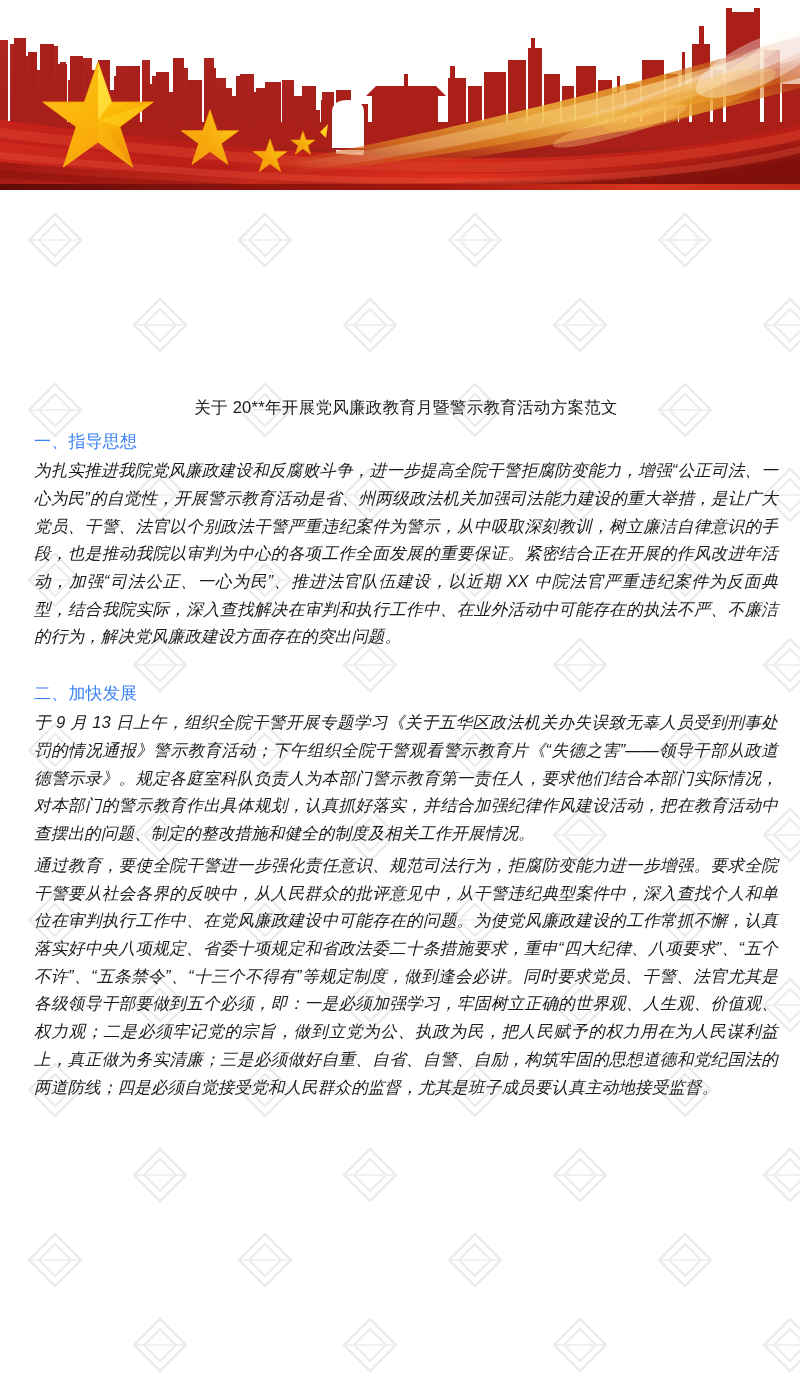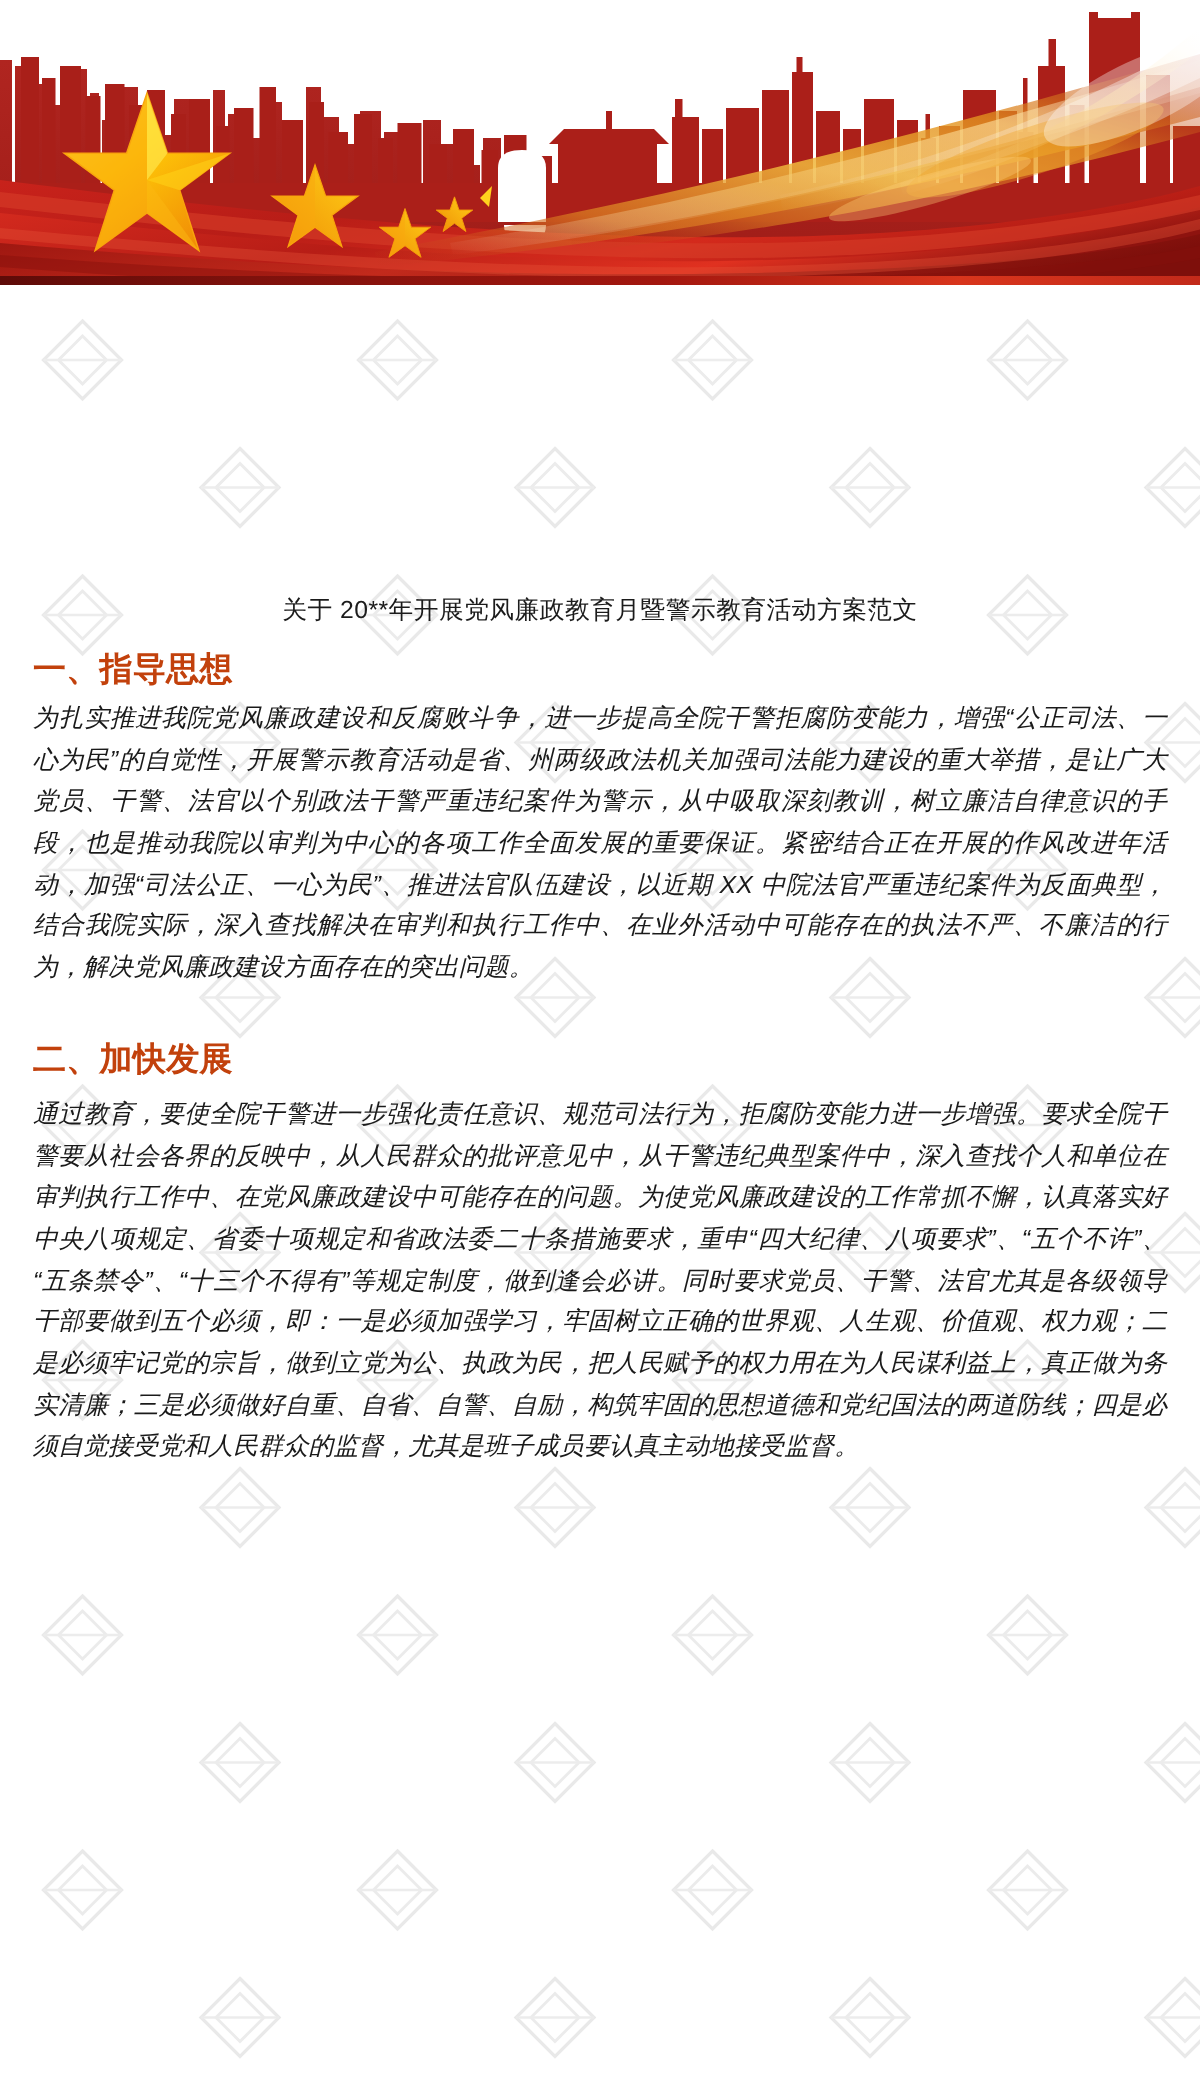--- a/index.html
+++ b/index.html
@@ -52,37 +52,37 @@
     width: 800px;
     height: 1199px;
     pointer-events: none;
     opacity: 0.55;
     z-index: 0;
   }
 
   #content {
     position: relative;
     z-index: 2;
-    padding: 205px 22px 0 22px;
+    padding: 205px 22px 0 34px;
   }
 
   .doc-title {
     text-align: center;
     font-size: 16.5px;
     color: #1b1b1b;
     letter-spacing: 0.3px;
     margin: 0 0 9px 0;
     line-height: 1.5;
     font-weight: 400;
   }
 
   .section-heading {
-    font-size: 22px;
-    font-weight: bold;
-    color: #c2410c;
+    font-size: 17px;
+    font-weight: normal;
+    color: #3b82f6;
     margin: 0 0 2px 0;
     line-height: 1.55;
     letter-spacing: 0.2px;
   }
 
   .para {
     font-size: 16.6px;
     color: #1a1a1a;
     line-height: 1.67;
     margin: 0 0 0 0;
@@ -356,20 +356,21 @@
     <div id="content">
 
       <h1 class="doc-title">关于 20**年开展党风廉政教育月暨警示教育活动方案范文</h1>
 
       <h2 class="section-heading">一、指导思想</h2>
       <p class="para">为扎实推进我院党风廉政建设和反腐败斗争，进一步提高全院干警拒腐防变能力，增强“公正司法、一心为民”的自觉性，开展警示教育活动是省、州两级政法机关加强司法能力建设的重大举措，是让广大党员、干警、法官以个别政法干警严重违纪案件为警示，从中吸取深刻教训，树立廉洁自律意识的手段，也是推动我院以审判为中心的各项工作全面发展的重要保证。紧密结合正在开展的作风改进年活动，加强“司法公正、一心为民”、推进法官队伍建设，以近期 XX 中院法官严重违纪案件为反面典型，结合我院实际，深入查找解决在审判和执行工作中、在业外活动中可能存在的执法不严、不廉洁的行为，解决党风廉政建设方面存在的突出问题。</p>
 
       <div class="gap-lg"></div>
 
       <h2 class="section-heading">二、加快发展</h2>
+      <p class="para">于 9 月 13 日上午，组织全院干警开展专题学习《关于五华区政法机关办失误致无辜人员受到刑事处罚的情况通报》警示教育活动；下午组织全院干警观看警示教育片《“失德之害”——领导干部从政道德警示录》。规定各庭室科队负责人为本部门警示教育第一责任人，要求他们结合本部门实际情况，对本部门的警示教育作出具体规划，认真抓好落实，并结合加强纪律作风建设活动，把在教育活动中查摆出的问题、制定的整改措施和健全的制度及相关工作开展情况。</p>
 
       <div class="gap-sm"></div>
 
       <p class="para">通过教育，要使全院干警进一步强化责任意识、规范司法行为，拒腐防变能力进一步增强。要求全院干警要从社会各界的反映中，从人民群众的批评意见中，从干警违纪典型案件中，深入查找个人和单位在审判执行工作中、在党风廉政建设中可能存在的问题。为使党风廉政建设的工作常抓不懈，认真落实好中央八项规定、省委十项规定和省政法委二十条措施要求，重申“四大纪律、八项要求”、“五个不许”、“五条禁令”、“十三个不得有”等规定制度，做到逢会必讲。同时要求党员、干警、法官尤其是各级领导干部要做到五个必须，即：一是必须加强学习，牢固树立正确的世界观、人生观、价值观、权力观；二是必须牢记党的宗旨，做到立党为公、执政为民，把人民赋予的权力用在为人民谋利益上，真正做为务实清廉；三是必须做好自重、自省、自警、自励，构筑牢固的思想道德和党纪国法的两道防线；四是必须自觉接受党和人民群众的监督，尤其是班子成员要认真主动地接受监督。</p>
 
     </div>
   </div>
 
 </div>
 

